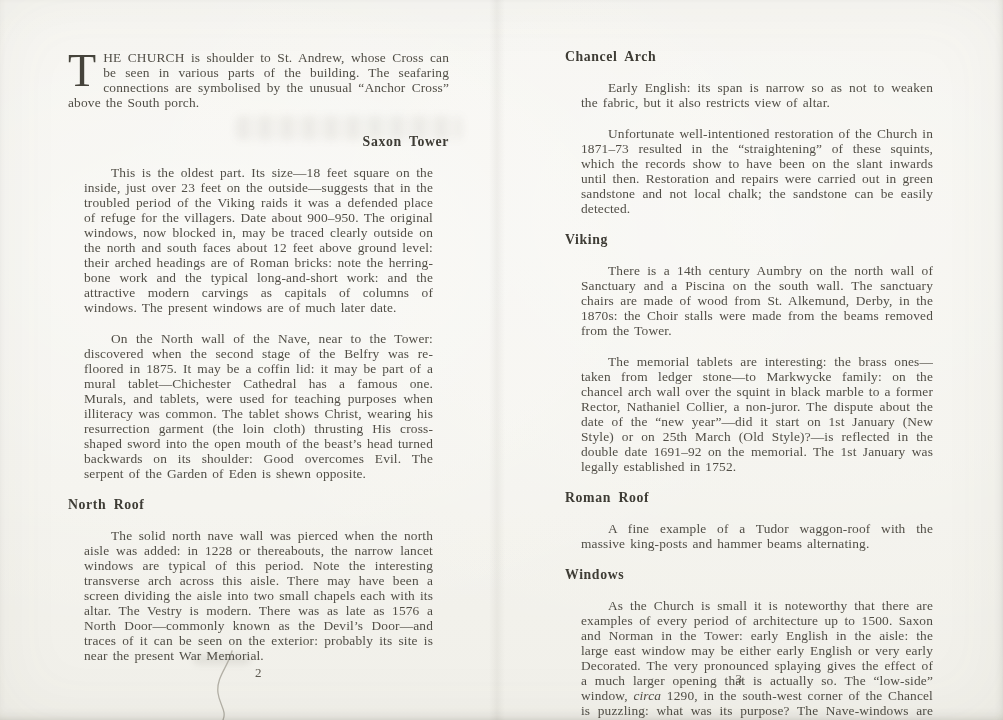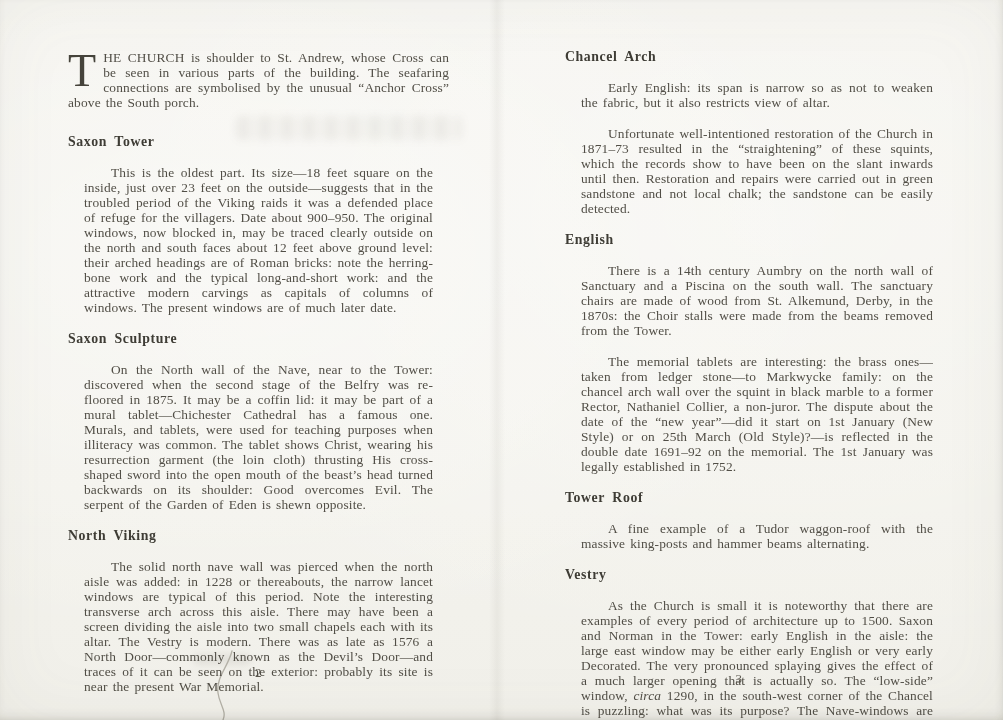--- a/index.html
+++ b/index.html
@@ -50,21 +50,21 @@
   }
   .heading{
     font-size:13.8px;
     font-weight:bold;
     color:#3e3c35;
     margin:15px 0 6px 0;
     letter-spacing:0.6px;
     word-spacing:3.5px;
     text-align:left;
   }
-  .page-left .section:first-of-type .heading{margin-top:24px;}
+  .page-left .section:first-of-type .heading{margin-top:24px;text-align:right;}
   .page-right .heading{margin-top:12px;}
   .page-right .section:first-of-type .heading{margin-top:0;}
   .body-para{margin:16px;text-indent:27px;}
   .body-para em{font-style:italic;}
   .page-number{
     position:absolute;
     font-size:13px;
     color:#5b584f;
     text-align:center;
     letter-spacing:0.5px;
@@ -111,55 +111,54 @@
     <p class="lead">
       <span class="dropcap">T</span><span>HE CHURCH is shoulder to St. Andrew, whose Cross can be seen in various parts of the building. The seafaring connections are symbolised by the unusual “Anchor Cross” above the South porch.</span>
     </p>
     <div>
   <section class="section">
     <h3 class="heading">Saxon Tower</h3>
   <p class="body-para">This is the oldest part.  Its size—18 feet square on the inside, just over 23 feet on the outside—suggests that in the troubled period of the Viking raids it was a defended place of refuge for the villagers.  Date about 900–950.  The original windows, now blocked in, may be traced clearly outside on the north and south faces about 12 feet above ground level: their arched headings are of Roman bricks: note the herring-bone work and the typical long-and-short work: and the attractive modern carvings as capitals of columns of windows.  The present windows are of much later date.</p>
         </section>
 
   <section class="section">
-    <h3 class="heading">Saxon Sculpture</h3>
   <p class="body-para">On the North wall of the Nave, near to the Tower: discovered when the second stage of the Belfry was re-floored in 1875.  It may be a coffin lid: it may be part of a mural tablet—Chichester Cathedral has a famous one.  Murals, and tablets, were used for teaching purposes when illiteracy was common.  The tablet shows Christ, wearing his resurrection garment (the loin cloth) thrusting His cross-shaped sword into the open mouth of the beast’s head turned backwards on its shoulder: Good overcomes Evil.  The serpent of the Garden of Eden is shewn opposite.</p>
         </section>
 
   <section class="section">
-    <h3 class="heading">North Viking</h3>
+    <h3 class="heading">North Roof</h3>
   <p class="body-para">The solid north nave wall was pierced when the north aisle was added: in 1228 or thereabouts, the narrow lancet windows are typical of this period.  Note the interesting transverse arch across this aisle.  There may have been a screen dividing the aisle into two small chapels each with its altar.  The Vestry is modern.  There was as late as 1576 a North Door—commonly known as the Devil’s Door—and traces of it can be seen on the exterior: probably its site is near the present War Memorial.</p>
         </section>
 </div>
   </div>
 
   <div class="page page-right">
     <div>
   <section class="section">
     <h3 class="heading">Chancel Arch</h3>
   <p class="body-para">Early English: its span is narrow so as not to weaken the fabric, but it also restricts view of altar.</p>
         </section>
 
   <section class="section">
   <p class="body-para">Unfortunate well-intentioned restoration of the Church in 1871–73 resulted in the “straightening” of these squints, which the records show to have been on the slant inwards until then.  Restoration and repairs were carried out in green sandstone and not local chalk; the sandstone can be easily detected.</p>
         </section>
 
   <section class="section">
-    <h3 class="heading">English</h3>
+    <h3 class="heading">Viking</h3>
   <p class="body-para">There is a 14th century Aumbry on the north wall of Sanctuary and a Piscina on the south wall.  The sanctuary chairs are made of wood from St. Alkemund, Derby, in the 1870s: the Choir stalls were made from the beams removed from the Tower.</p>
           <p class="body-para">The memorial tablets are interesting: the brass ones—taken from ledger stone—to Markwycke family: on the chancel arch wall over the squint in black marble to a former Rector, Nathaniel Collier, a non-juror.  The dispute about the date of the “new year”—did it start on 1st January (New Style) or on 25th March (Old Style)?—is reflected in the double date 1691–92 on the memorial.  The 1st January was legally established in 1752.</p>
         </section>
 
   <section class="section">
-    <h3 class="heading">Tower Roof</h3>
+    <h3 class="heading">Roman Roof</h3>
   <p class="body-para">A fine example of a Tudor waggon-roof with the massive king-posts and hammer beams alternating.</p>
         </section>
 
   <section class="section">
-    <h3 class="heading">Vestry</h3>
+    <h3 class="heading">Windows</h3>
   <p class="body-para">As the Church is small it is noteworthy that there are examples of every period of architecture up to 1500.  Saxon and Norman in the Tower: early English in the aisle: the large east window may be either early English or very early Decorated.  The very pronounced splaying gives the effect of a much larger opening that is actually so.  The “low-side” window, <em>circa</em> 1290, in the south-west corner of the Chancel is puzzling: what was its purpose?  The Nave-windows are Perpendicular about 1500.  The glass in the Church is mainly 19th century.</p>
         </section>
 </div>
   </div>
 
   <div class="page-number page-number-left">2</div>
   <div class="page-number page-number-right">3</div>
 
 </div>
 

